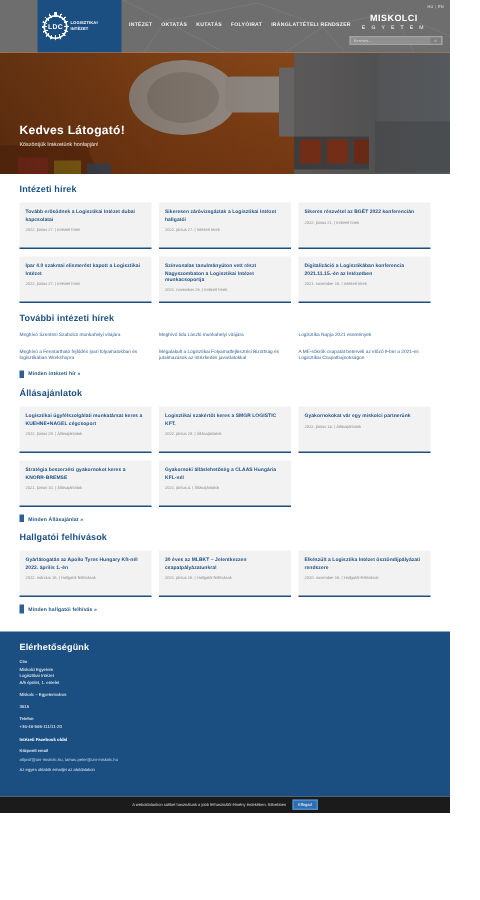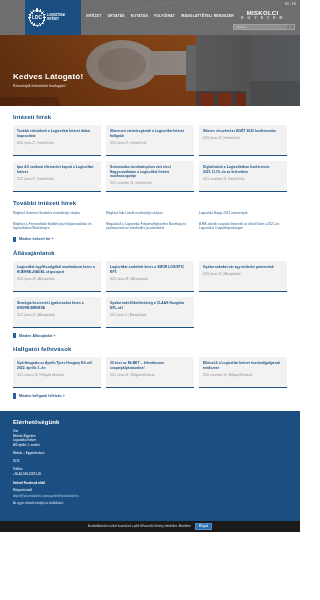--- a/index.html
+++ b/index.html
@@ -88,21 +88,21 @@
   }
   .searchbox input::placeholder{ color:#d8d8d8; }
   .search-btn {
     width:7px; background:#7d7d7d; border:none; cursor:pointer;
     display:flex; align-items:center; justify-content:center;
     color:#f0f0f0; font-size:3.4px;
   }
 
   
   .hero {
-    position:relative; height:71px; overflow:hidden;
+    position:relative; height:81px; overflow:hidden;
     background:#b4551f;
   }
   .hero-photo { position:absolute; inset:0; }
   .hero-overlay {
     position:absolute; inset:0;
     background:linear-gradient(90deg, rgba(40,20,8,.62) 0%, rgba(40,20,8,.45) 38%, rgba(20,20,20,.28) 100%);
   }
   .hero-text { position:absolute; left:13px; bottom:18px; z-index:3; }
   .hero-title { color:#ffffff; font-size:8px; font-weight:bold; letter-spacing:.2px; }
   .hero-sub { color:#efe7e2; font-size:3.6px; margin-top:3px; }

